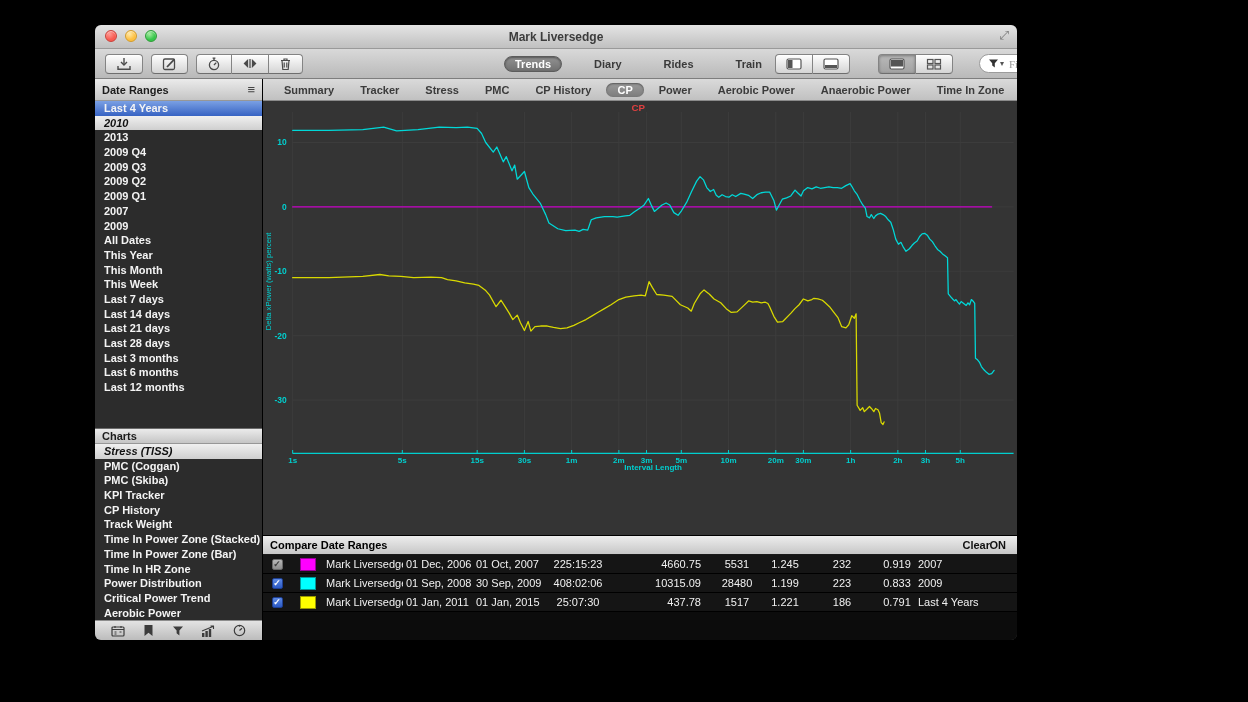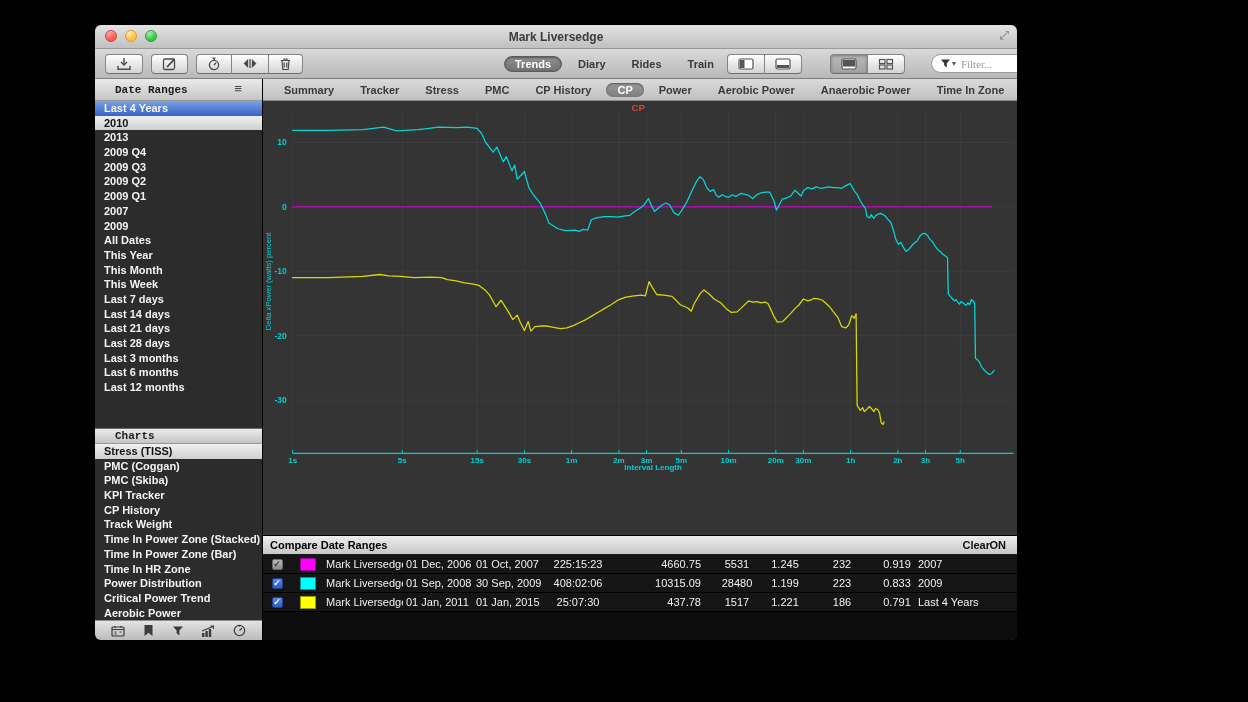--- a/index.html
+++ b/index.html
@@ -16,43 +16,43 @@
   .fsicon{position:absolute;right:8px;top:3px;font-size:12px;color:#777;}
   
   .toolbar{height:29px;background:linear-gradient(#d9d9d9,#b9b9b9);border-bottom:1px solid #7e7e7e;display:flex;align-items:center;padding:0 10px;flex:none;}
   .mbtn{height:20px;border:1px solid #848484;border-bottom-color:#6e6e6e;border-radius:4px;background:linear-gradient(#fefefe,#d4d4d4);box-shadow:inset 0 1px 0 #fff;display:flex;align-items:center;justify-content:center;padding:0 10px;box-sizing:border-box;}
   .mbtn.pressed{background:linear-gradient(#b9b9b9,#a2a2a2);box-shadow:inset 0 1px 3px rgba(0,0,0,.35);}
   .btn-group{display:flex;}
   .btn-group .mbtn{border-radius:0;border-left-width:0;}
   .btn-group .mbtn:first-child{border-radius:4px 0 0 4px;border-left-width:1px;}
   .btn-group .mbtn:last-child{border-radius:0 4px 4px 0;}
   .tb-gap-s{width:8px;flex:none;}
-  .view-switcher{display:flex;align-items:center;margin-left:198px;}
+  .view-switcher{display:flex;align-items:center;margin-left:198px;gap:16px;}
   .viewtab{font-size:11px;font-weight:bold;color:#3a3a3a;padding:2px 10px;margin:0 3px;white-space:nowrap;}
   .viewtab.sel{background:linear-gradient(#929292,#707070);color:#fff;border-radius:10px;border:1px solid #5c5c5c;box-shadow:inset 0 1px 2px rgba(0,0,0,.4);padding:1px 10px;}
   .right-cluster{margin-left:auto;display:flex;align-items:center;padding-right:24px;}
   .gap28{width:28px;flex:none;}
   .gap26{width:26px;flex:none;}
   .filter-pill{width:166px;height:19px;background:#fff;border:1px solid #9b9b9b;border-radius:10px;display:flex;align-items:center;padding:0 8px;box-sizing:border-box;}
   .filter-input{border:none;outline:none;flex:1;font-size:11px;color:#333;background:transparent;min-width:0;font-family:Liberation Serif, serif;}
   .filter-input::placeholder{color:#9a9a9a;}
   .caret{font-size:8px;color:#555;margin:0 3px 0 1px;}
   
   .main{flex:1;display:flex;min-height:0;}
   .sidebar{width:167px;flex:none;background:#2c2c2c;border-right:1px solid #000;display:flex;flex-direction:column;}
-  .side-header{height:21px;flex:none;background:linear-gradient(#ebebeb,#c5c5c5);border-bottom:1px solid #979797;display:flex;align-items:center;justify-content:space-between;padding:0 20px;font-size:11px;font-weight:bold;color:#1c1c1c;font-family:Liberation Mono, monospace;}
+  .side-header{height:21px;flex:none;background:linear-gradient(#ebebeb,#c5c5c5);border-bottom:1px solid #979797;display:flex;align-items:center;justify-content:space-between;padding:0 7px;font-size:11px;font-weight:bold;color:#1c1c1c;}
   .side-header.small{height:14px;border-top:1px solid #6b6b6b;}
   .hamburger{color:#444;font-size:13px;line-height:10px;}
   .list{overflow:hidden;}
   .date-list{height:294px;flex:none;}
   .charts-list{flex:1;}
   .side-spacer{height:33px;flex:none;}
   .item{height:14.7px;line-height:14.5px;padding-left:9px;font-size:11px;font-weight:bold;color:#f4f4f4;white-space:nowrap;overflow:hidden;}
   .item.sel-blue{background:linear-gradient(#7aa0e4,#3763c3);}
-  .item.sel-gray{background:linear-gradient(#f0f0f0,#cfcfcf);color:#111;}
+  .item.sel-gray{background:linear-gradient(#f0f0f0,#cfcfcf);color:#111;font-style:italic;}
   .side-footer{height:19px;flex:none;margin-top:auto;background:linear-gradient(#e3e3e3,#bcbcbc);border-top:1px solid #8d8d8d;display:flex;align-items:center;justify-content:space-between;padding:0 16px;}
   
   .content{flex:1;min-width:0;display:flex;flex-direction:column;background:#343434;}
   .tabbar{height:21px;flex:none;background:linear-gradient(#dadada,#c1c1c1);border-bottom:1px solid #8a8a8a;display:flex;align-items:center;padding:0 8px;}
   .tab{font-size:11px;font-weight:bold;color:#3b3b3b;padding:2px 13px;white-space:nowrap;}
   .tab.sel{background:linear-gradient(#9b9b9b,#7c7c7c);color:#fff;border-radius:10px;padding:1px 11px;box-shadow:inset 0 1px 2px rgba(0,0,0,.45);margin:0 2px;}
   .tabbar .hamburger{margin-left:auto;}
   .chart-wrap{flex:1;position:relative;min-height:0;}
   .chart-wrap svg{position:absolute;inset:0;}
   

